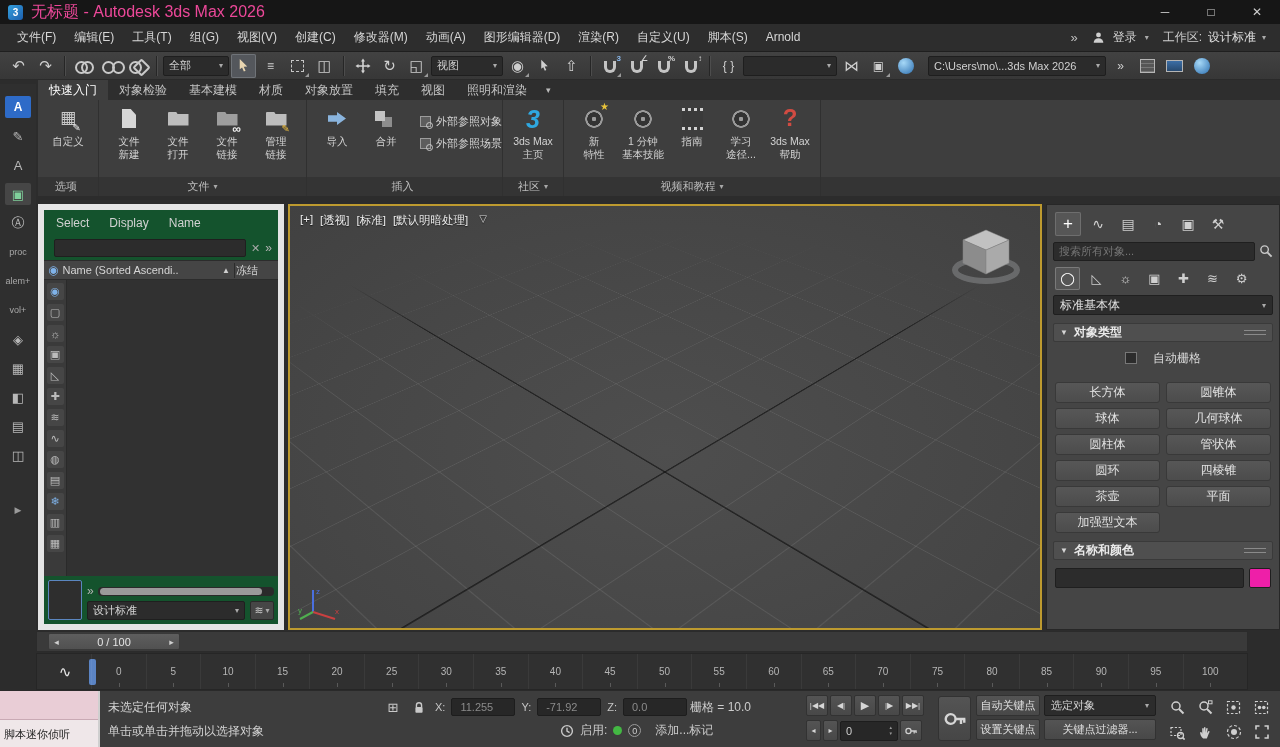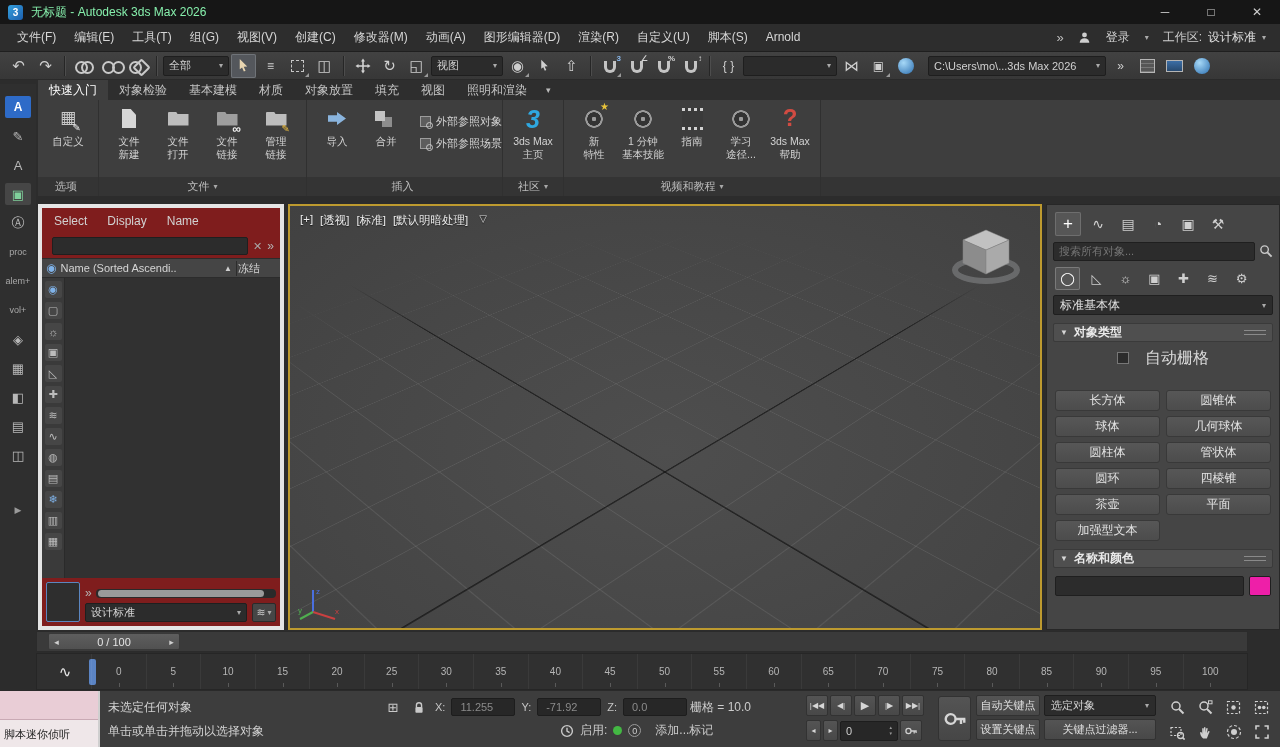--- a/index.html
+++ b/index.html
@@ -5,32 +5,32 @@
 *{box-sizing:border-box;margin:0;padding:0;user-select:none;cursor:default}
 html,body{width:1280px;height:747px;overflow:hidden;background:#2c2c2c;
   font-family:"Liberation Sans","DejaVu Sans",sans-serif;font-size:12px;color:#d4d4d4}
 svg{display:block}
 .band{position:absolute}
 
 
 #titlebar{left:0;top:0;width:1280px;height:24px;background:#161616;display:flex;align-items:center;padding-left:8px;gap:8px}
 .appicon{width:15px;height:15px;border-radius:3px;background:linear-gradient(135deg,#35a0dd,#1c5fae);
   color:#fff;font-size:10px;font-weight:bold;display:flex;align-items:center;justify-content:center}
-.title-text{font-size:12px;color:#86efac}
+.title-text{font-size:16px;color:#ec4899}
 .win-controls{margin-left:auto;display:flex;height:100%}
 .win-btn{width:46px;height:100%;display:flex;align-items:center;justify-content:center;color:#cfcfcf;font-size:12px}
 
 
 #menubar{left:0;top:24px;width:1280px;height:28px;background:#2d2d2d;border-bottom:1px solid #1f1f1f;
   display:flex;align-items:center;padding:0 8px}
 .menu-items{display:flex;align-items:center;height:100%}
 .menu-item{padding:0 9px;line-height:27px;color:#d6d6d6;white-space:nowrap}
 .menubar-right{margin-left:auto;display:flex;align-items:center;gap:14px;padding-right:6px}
 .chev{color:#bdbdbd;font-size:13px}
-.login{display:flex;align-items:center;gap:15px;color:#d0d0d0}
+.login{display:flex;align-items:center;gap:8px;color:#d0d0d0}
 .workspace{display:flex;align-items:center;gap:6px;color:#cfcfcf}
 .ws-val{color:#e0e0e0}
 .ca{font-size:8px;color:#aaaaaa}
 
 
 #maintoolbar{left:0;top:52px;width:1280px;height:28px;background:linear-gradient(#424242,#373737);
   border-bottom:1px solid #2a2a2a;display:flex;align-items:center;gap:2px;padding:0 6px}
 .tbtn{min-width:25px;height:24px;border-radius:2px;position:relative;display:flex;align-items:center;justify-content:center;
   color:#cfcfcf;font-size:15px}
 .tbtn.sm{font-size:12px}
@@ -94,21 +94,21 @@
 #leftstrip{left:0;top:84px;width:36px;height:546px;background:#2f2f2f;display:flex;flex-direction:column;
   align-items:center;gap:7px;padding-top:12px}
 .lsitem{width:26px;height:22px;border-radius:2px;display:flex;align-items:center;justify-content:center;
   color:#b8b8b8;font-size:13px}
 .lsitem.blue{background:#2e6bc8;color:#fff;font-weight:bold;font-size:12px}
 .lsitem.green{background:#464646;color:#7fcf9a}
 .lsitem.txt{font-size:9px;color:#a8a8a8;letter-spacing:0}
 .lsitem.expand{margin-top:26px;font-size:9px;color:#9a9a9a}
 
 
-#scene-explorer{left:38px;top:204px;width:246px;height:426px;background:#7f1d1d;border:4px solid #e5e5e5;
+#scene-explorer{left:38px;top:204px;width:246px;height:426px;background:#14532d;border:6px solid #e5e5e5;
   display:flex;flex-direction:column}
 .se-menubar{height:26px;display:flex;align-items:center;gap:20px;padding:0 12px;color:#d2d2d2}
 .se-search{height:24px;display:flex;align-items:center;gap:5px;padding:0 6px 0 10px}
 .se-input{flex:1;height:18px;background:#2c2c2c;border:1px solid #1f1f1f;border-radius:2px;color:#d0d0d0;
   font-size:11px;padding:0 4px;outline:none}
 .se-clear{color:#a9a9a9;font-size:11px}
 .se-over{color:#b5b5b5;font-size:12px}
 .se-header{height:20px;background:#454545;border-top:1px solid #2c2c2c;border-bottom:1px solid #2c2c2c;
   display:flex;align-items:center;font-size:11px;color:#d5d5d5;padding:0 4px;gap:4px}
 .se-header .dot{color:#7fb2e8;font-size:12px}
@@ -162,21 +162,21 @@
 .cp-maglass{flex:none}
 .cp-cats{height:26px;display:flex;align-items:center;gap:4px;padding:0 2px;margin-bottom:4px}
 .cp-cat{width:25px;height:23px;display:flex;align-items:center;justify-content:center;color:#cfcfcf;font-size:13px;border-radius:2px}
 .cp-cat.active{background:#565656;box-shadow:inset 0 0 0 1px #7a7a7a;color:#fff}
 .cp-combo{height:20px;background:#2c2c2c;border:1px solid #1f1f1f;border-radius:2px;display:flex;align-items:center;
   padding:0 6px;gap:4px;font-size:12px;color:#e0e0e0;margin-bottom:8px}
 .rollout{height:19px;background:#4f4f4f;border:1px solid #3a3a3a;border-radius:2px;display:flex;align-items:center;
   gap:6px;padding:0 6px;font-size:12px;color:#eaeaea;font-weight:bold;margin-bottom:6px}
 .rollout .tri{font-size:8px;color:#d5d5d5}
 .rollout .grip{margin-left:auto;width:22px;height:5px;border-top:1px solid #8a8a8a;border-bottom:1px solid #8a8a8a}
-.autogrid{height:20px;display:flex;align-items:center;justify-content:center;gap:16px;font-size:16px;color:#d8d8d8;margin-bottom:20px}
+.autogrid{height:20px;display:flex;align-items:center;justify-content:center;gap:16px;font-size:12px;color:#d8d8d8;margin-bottom:12px}
 .checkbox{width:12px;height:12px;background:#2c2c2c;border:1px solid #777}
 .prim-grid{display:grid;grid-template-columns:1fr 1fr;gap:5px 6px;padding:2px 2px 8px}
 .prim-btn{height:21px;background:linear-gradient(#575757,#4c4c4c);border:1px solid #393939;border-radius:3px;
   display:flex;align-items:center;justify-content:center;font-size:12px;color:#e2e2e2;white-space:nowrap;overflow:hidden}
 .namerow{display:flex;gap:5px;align-items:center;padding:2px 2px 0}
 .name-input{flex:1;height:20px;background:#2c2c2c;border:1px solid #1f1f1f;border-radius:2px;outline:none;color:#ddd;padding:0 4px}
 .color-swatch{width:22px;height:20px;border:1px solid #1f1f1f;border-radius:2px}
 
 
 #timeslider{left:36px;top:631px;width:1212px;height:21px;background:#3a3a3a;border:1px solid #2b2b2b}

